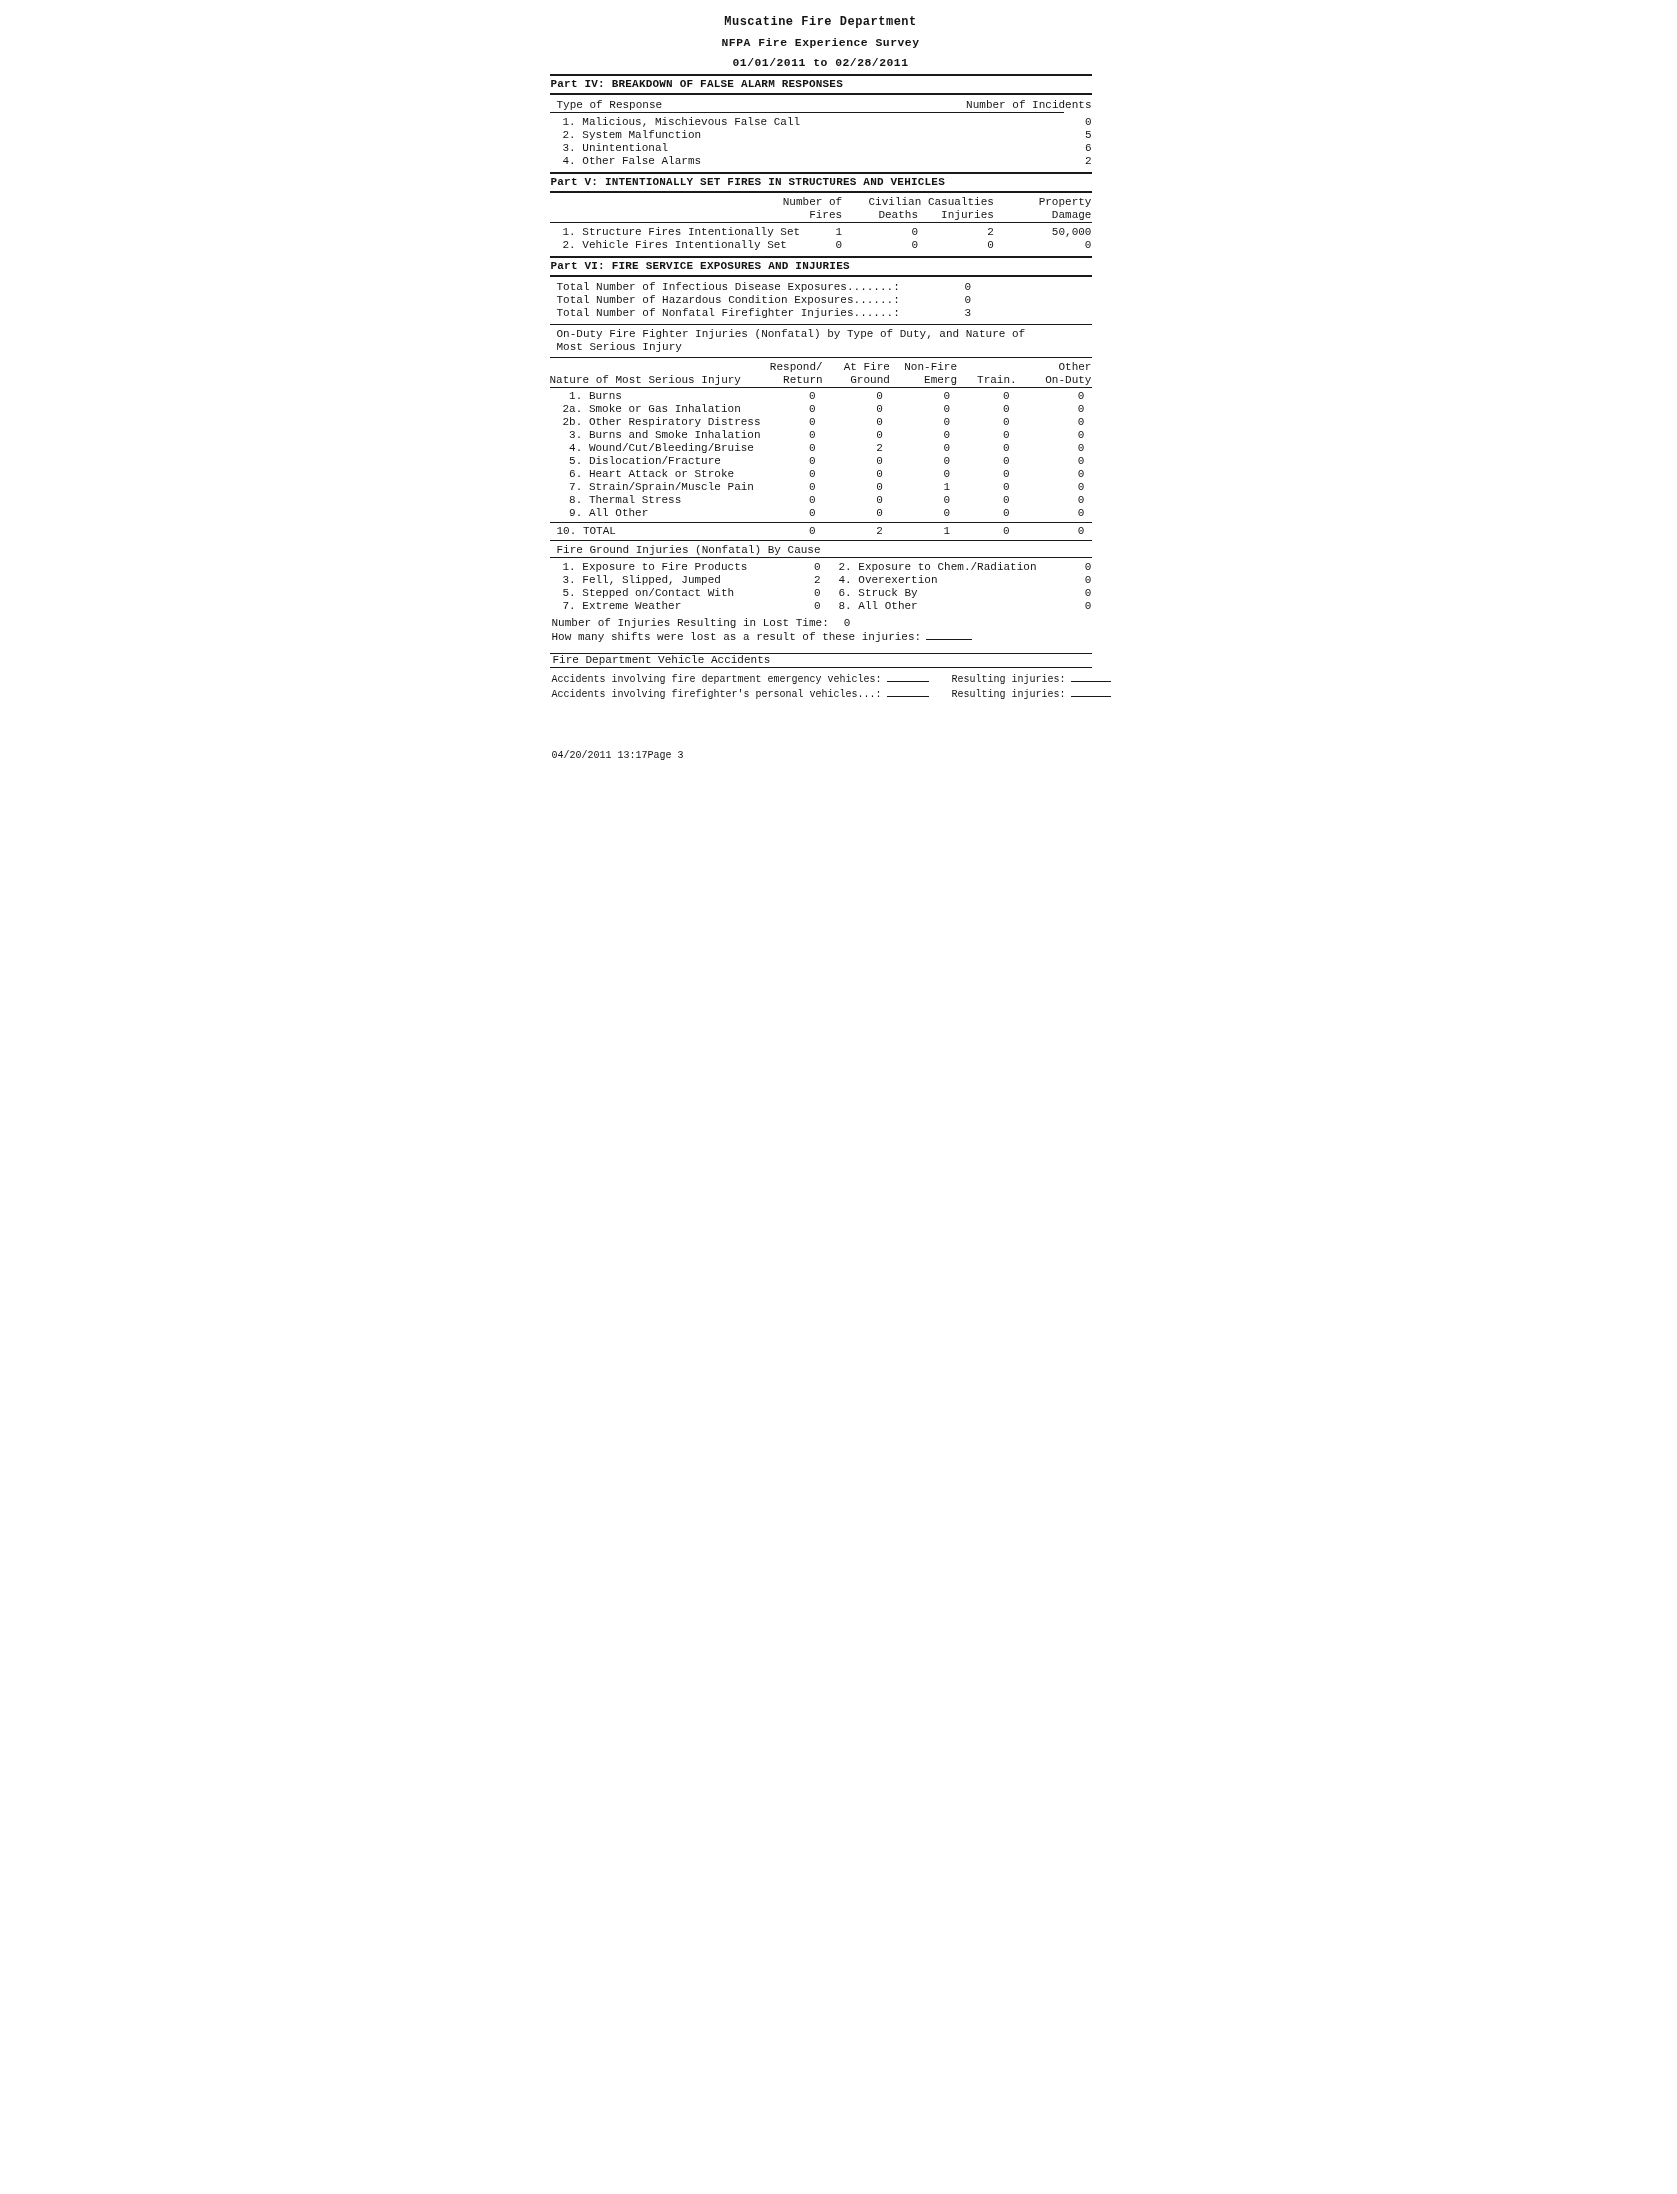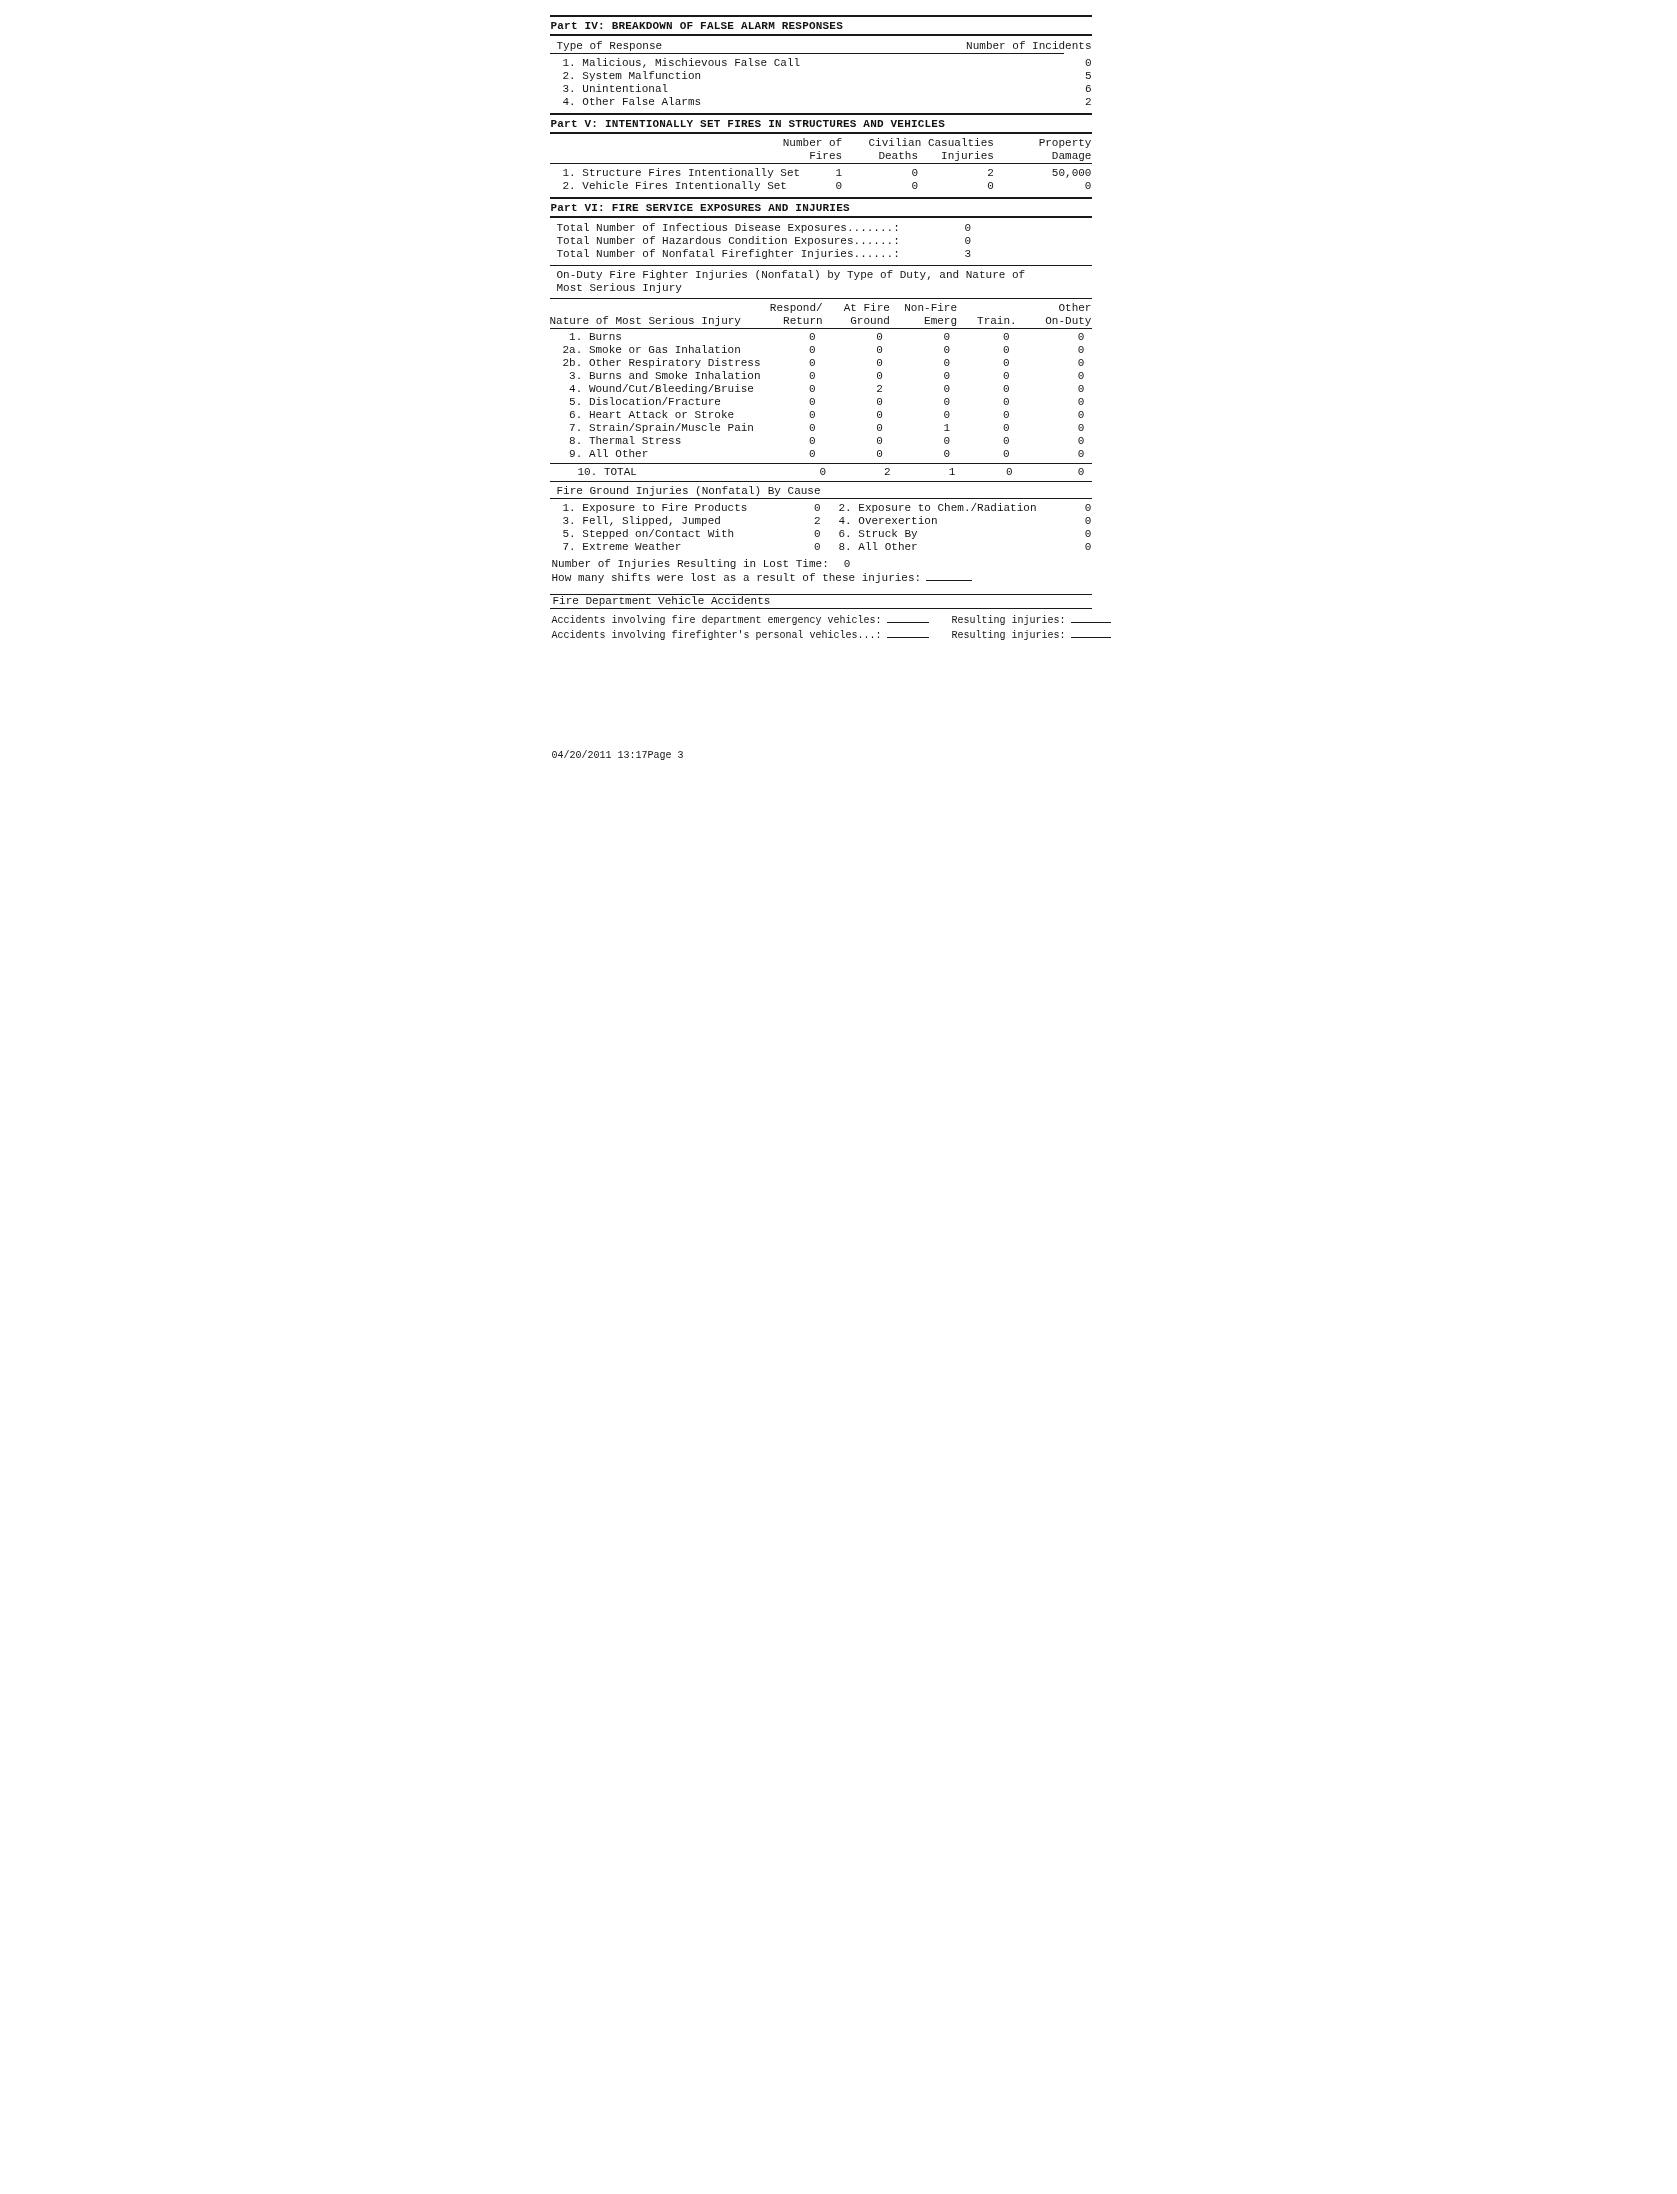--- a/index.html
+++ b/index.html
@@ -51,31 +51,36 @@
   .inj-grid .v { text-align:right; padding-right:7px; }
 
   
   .cause-grid { display:grid; grid-template-columns:45% 5% 42% 8%; }
   .cause-grid .lb { padding-left:18px; }
 
   .inline-val { margin-left:15px; }
   .blank { display:inline-block; border-bottom:1px solid #1a1a1a; height:9.4px; vertical-align:baseline; }
   .veh-row { display:flex; align-items:baseline; line-height:15px; padding-left:2px; margin-right:-19px; white-space:nowrap; font-size:10px; }
   .spacer { flex:1 1 auto; }
-  .mt4{margin-top:2px;margin-left:21px;} .mt6{margin-top:3px;} .mt8{margin-top:4px;} .mt16{margin-top:8px;}
+  .mt4{margin-top:2px;} .mt6{margin-top:3px;} .mt8{margin-top:4px;} .mt16{margin-top:8px;}
   .mb4{margin-bottom:2px;} .mb6{margin-bottom:3px;} .mb8{margin-bottom:4px;}
 
   .footer { position:absolute; left:10px; right:44px; bottom:15px;
             display:flex; font-size:10px; }
 </style>
 </head>
 <body>
 
 <div class="page">
 
+  <div class="doc-header">
+    <div class="doc-title">Muscatine Fire Department</div>
+    <div class="doc-subtitle">NFPA Fire Experience Survey</div>
+    <div class="doc-date">01/01/2011 to 02/28/2011</div>
+  </div>
 
   <section>
     <hr class="rule thick">
     <h2 class="part-heading">Part IV: BREAKDOWN OF FALSE ALARM RESPONSES</h2>
     <hr class="rule thick">
 
     <div class="p4-grid row mt8">
       <span class="ind-s">Type of Response</span>
       <span class="c">Number of Incidents</span>
     </div>

